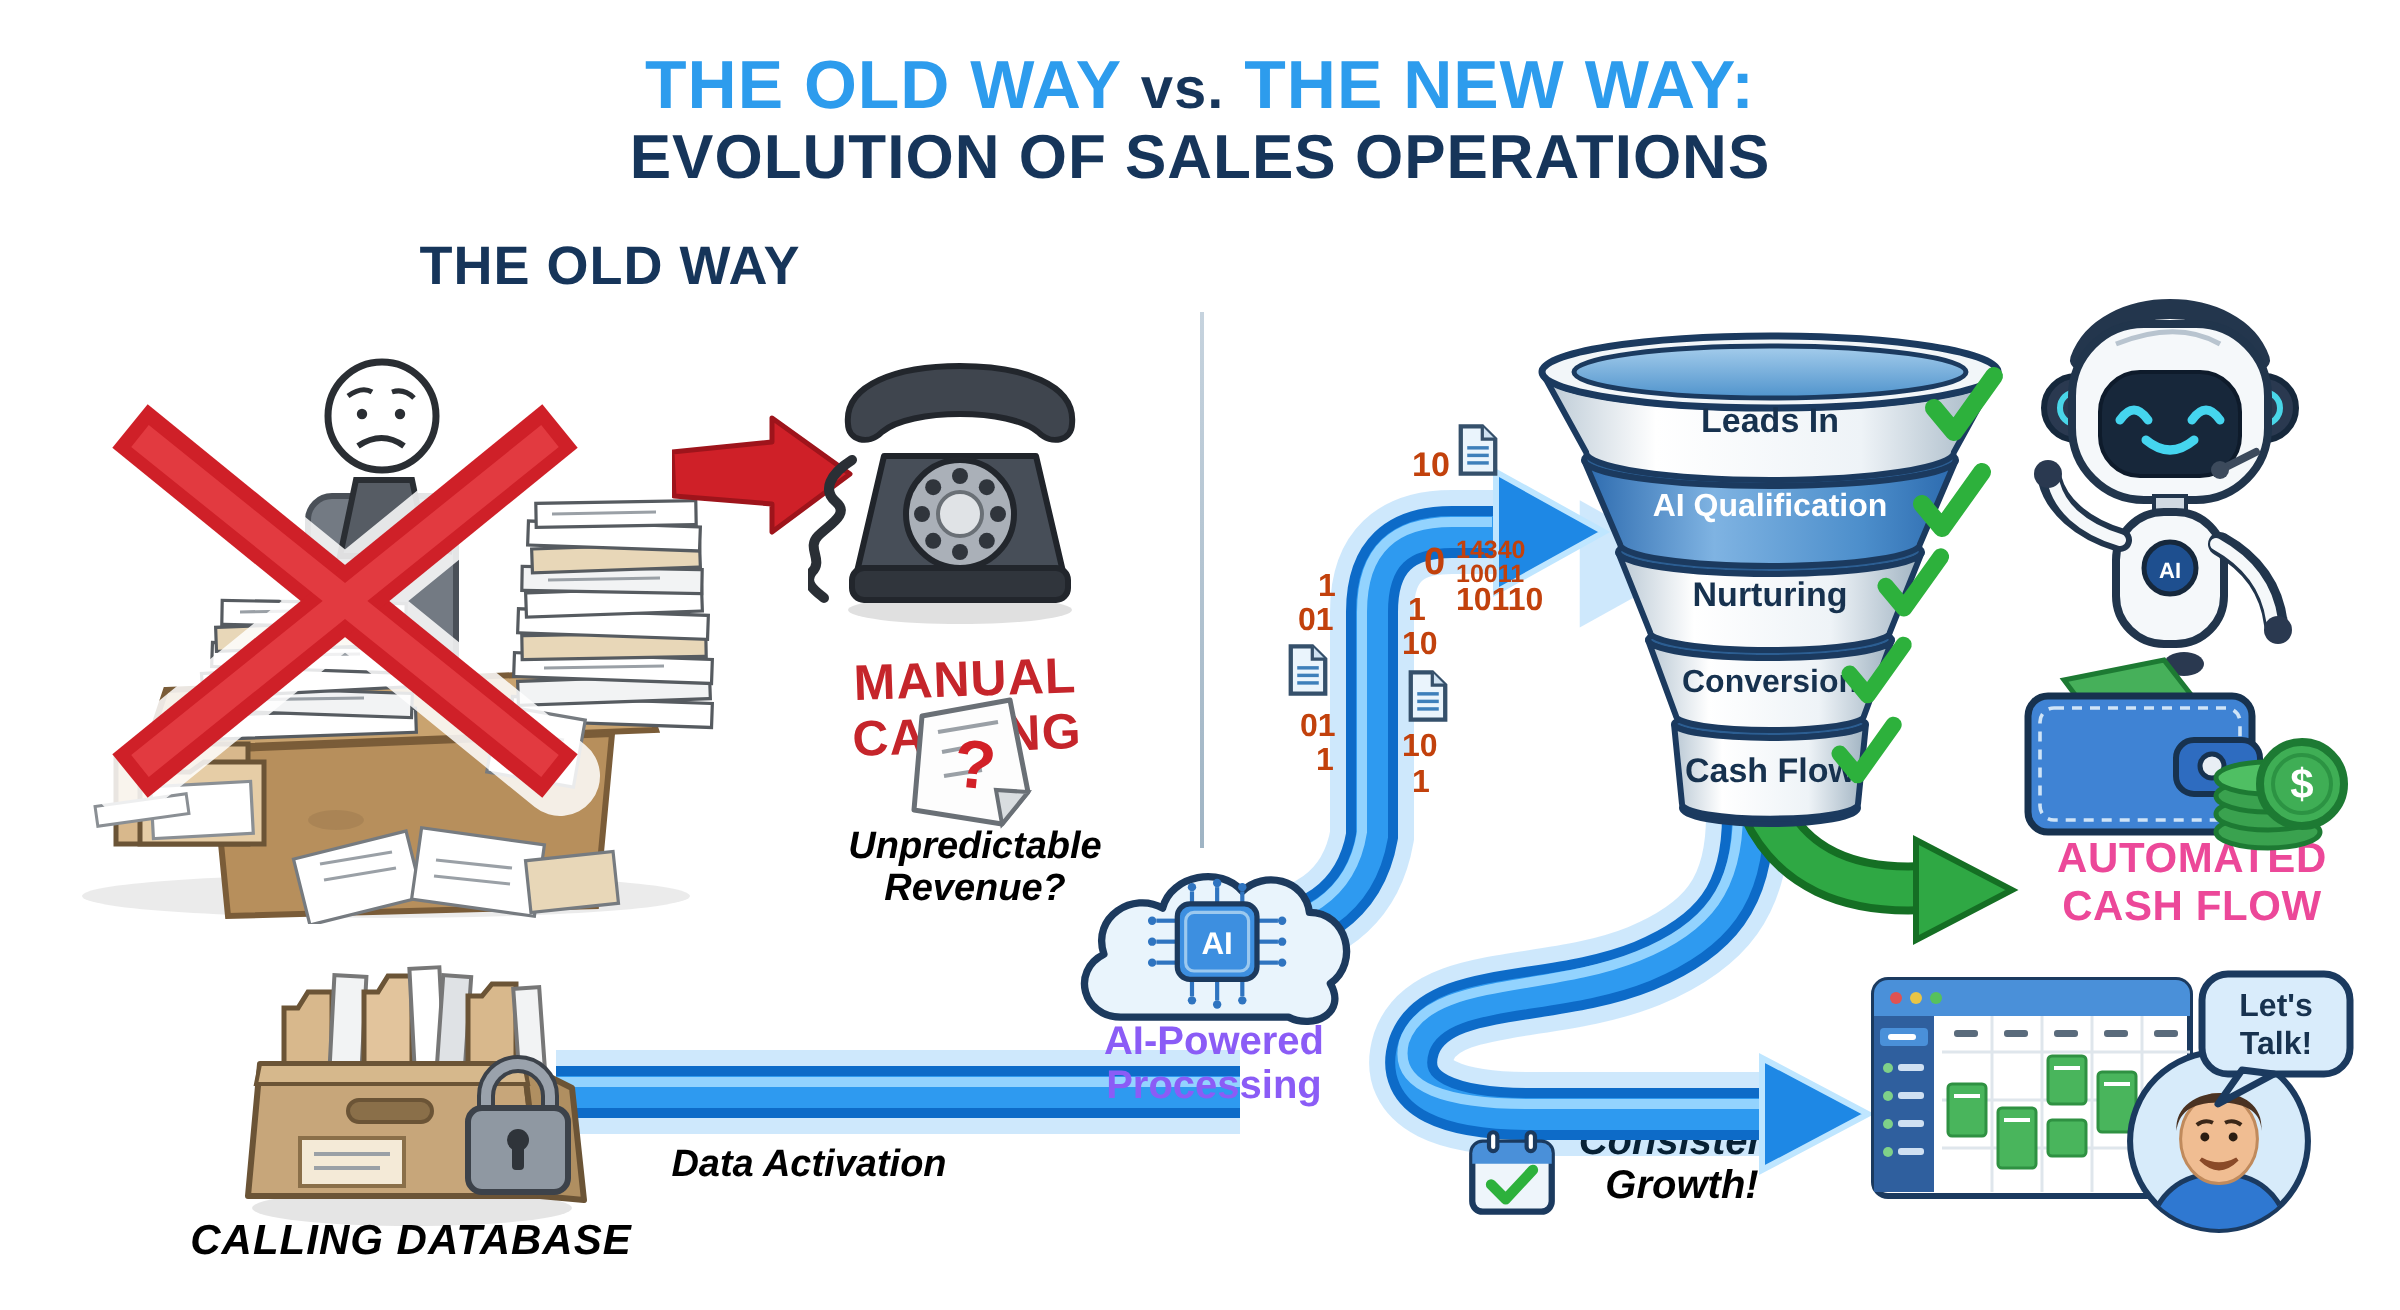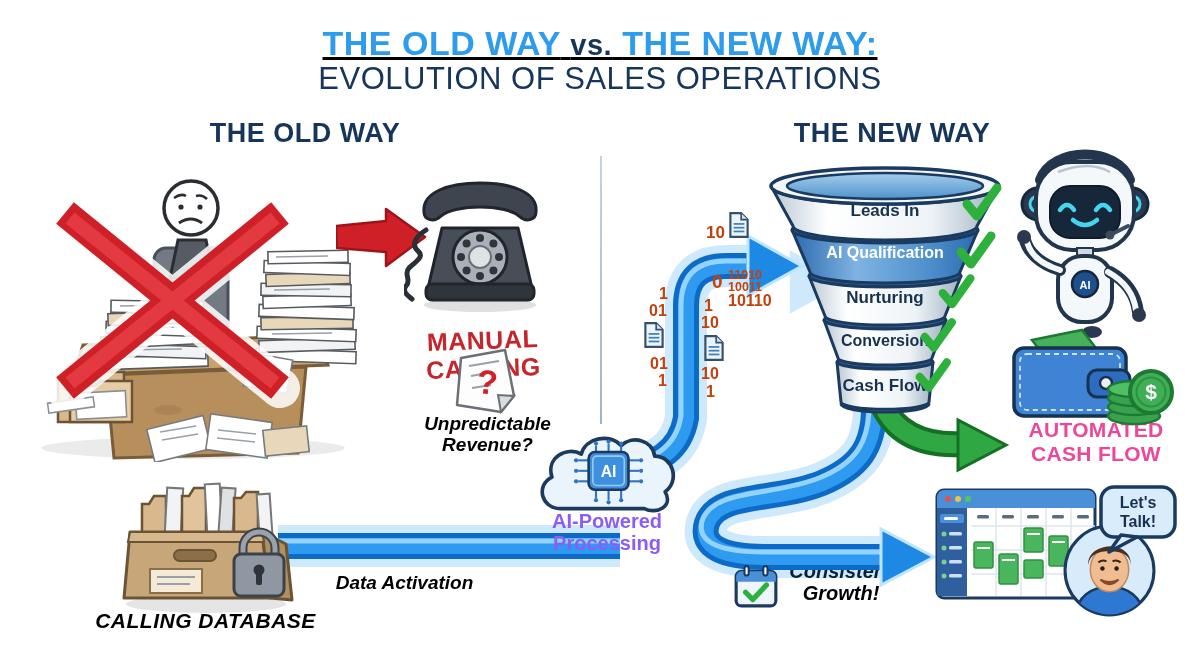--- a/index.html
+++ b/index.html
@@ -1,42 +1,41 @@
 <!DOCTYPE html>
 <html><head>
 <meta charset="utf-8">
 <style>
   html,body{margin:0;padding:0;background:#fff;}
   #stage{position:relative;width:1200px;height:655px;background:#ffffff;overflow:hidden;
          font-family:"Liberation Sans",sans-serif;}
   .abs{position:absolute;}
   .ctr{text-align:center;}
   svg text{font-family:"Liberation Sans",sans-serif;font-weight:bold;}
-  .title1{width:1200px;top:24px;left:0;font-size:34px;font-weight:bold;letter-spacing:.5px;text-decoration:underline;}
-  .title2{width:1200px;top:61px;left:0;font-size:31px;font-weight:normal;color:#16355a;letter-spacing:.5px;}
+  .title1{width:1200px;top:24px;left:0;font-size:34px;font-weight:bold;letter-spacing:.5px;}
+  .title2{width:1200px;top:61px;left:0;font-size:31px;font-weight:bold;color:#16355a;letter-spacing:.5px;}
   .sec-hdr{font-size:27px;font-weight:bold;color:#16355a;letter-spacing:.5px;}
   .navy{color:#000000;font-style:italic;}
   .binary{position:absolute;color:#c2410c;font-weight:bold;line-height:1;z-index:2;}
   .lbl{font-weight:bold;line-height:1.12;}
   .divider{background:linear-gradient(#c6d3de,#9fb4c4);width:2px;}
 </style>
 </head>
 <body>
 
 <div id="stage">
 
   <div class="abs ctr title1">
     <span style="color:#2d9ced">THE OLD WAY</span>
     <span style="color:#16355a;font-size:29px">vs.</span>
     <span style="color:#2d9ced">THE NEW WAY:</span>
   </div>
   <div class="abs ctr title2">EVOLUTION OF SALES OPERATIONS</div>
 
   <div class="abs ctr sec-hdr" style="left:155px;top:118px;width:300px">THE OLD WAY</div>
-  <div class="abs ctr sec-hdr" style="left:742px;top:118px;width:300px">THE NEW WAY</div>
 
   <div class="abs divider" style="left:600px;top:156px;height:268px"></div>
 
   <svg class="abs" style="left:0;top:0;z-index:1" width="1200" height="655">
 
     <g>
       <path d="M 278 546 H 620" stroke="#2196f3" stroke-opacity=".22" stroke-width="42" fill="none"></path>
       <path d="M 278 546 H 620" stroke="#0d6bc8" stroke-width="26" fill="none"></path>
       <path d="M 278 546 H 620" stroke="#2e9af0" stroke-width="16" fill="none"></path>
       <path d="M 278 541 H 620" stroke="#9fd9ff" stroke-width="5" fill="none" opacity=".9"></path>
@@ -250,21 +249,21 @@
       <text x="74" y="50" text-anchor="middle" font-size="15" fill="#ffffff">AI</text>
     </g>
   </svg>
   <div class="abs ctr lbl" style="left:523px;top:510px;width:168px;font-size:20px;color:#8b5cf6;z-index:3">
     <div>AI-Powered</div>
     <div>Processing</div>
   </div>
 
   <span class="binary" style="left:706px;top:224px;font-size:17px">10</span>
   <span class="binary" style="left:712px;top:272px;font-size:19px">0</span>
-  <span class="binary" style="left:728px;top:269px;font-size:12.5px">11010</span>
+  <span class="binary" style="left:728px;top:269px;font-size:12.5px">14340</span>
   <span class="binary" style="left:728px;top:281px;font-size:12.5px">10011</span>
   <span class="binary" style="left:728px;top:293px;font-size:16px">10110</span>
   <span class="binary" style="left:659px;top:286px;font-size:16px">1</span>
   <span class="binary" style="left:649px;top:303px;font-size:16px">01</span>
   <span class="binary" style="left:650px;top:356px;font-size:16px">01</span>
   <span class="binary" style="left:658px;top:373px;font-size:16px">1</span>
   <span class="binary" style="left:704px;top:298px;font-size:16px">1</span>
   <span class="binary" style="left:701px;top:315px;font-size:16px">10</span>
   <span class="binary" style="left:701px;top:366px;font-size:16px">10</span>
   <span class="binary" style="left:706px;top:384px;font-size:16px">1</span>

